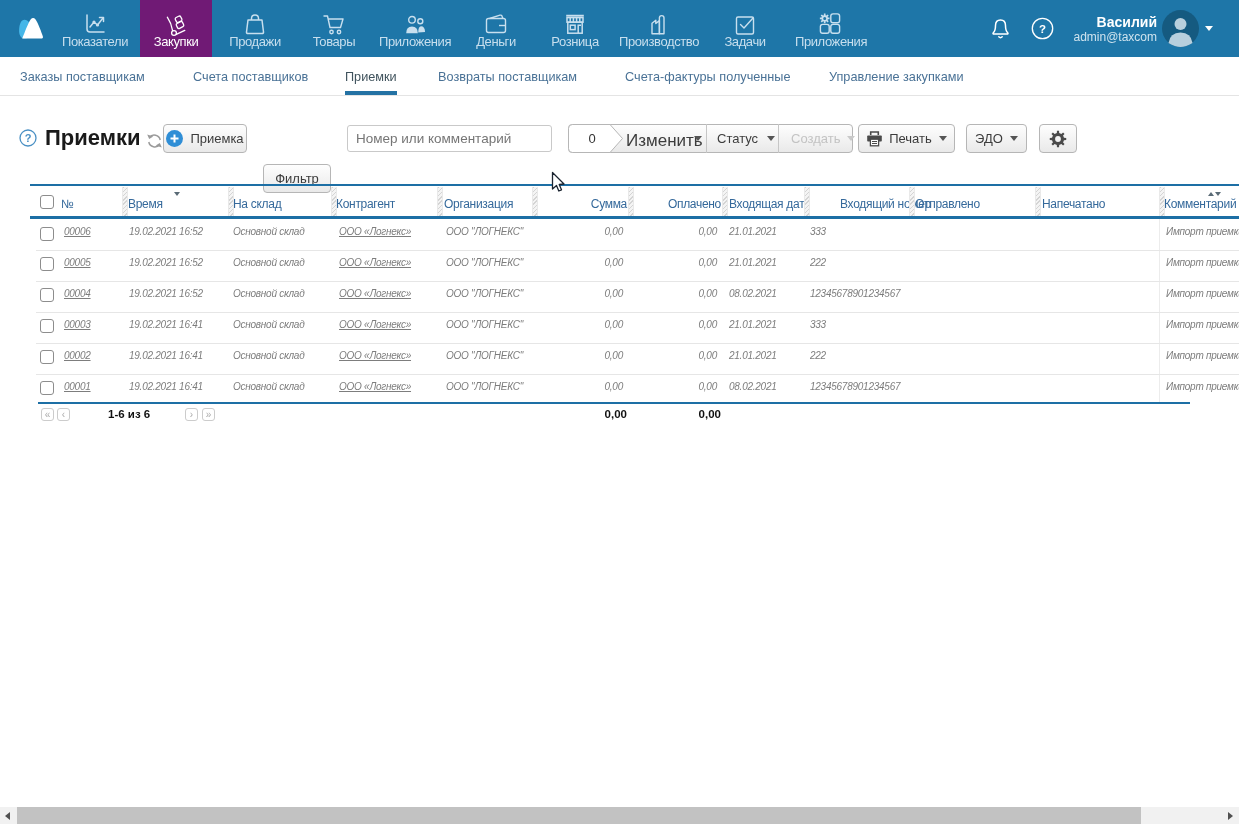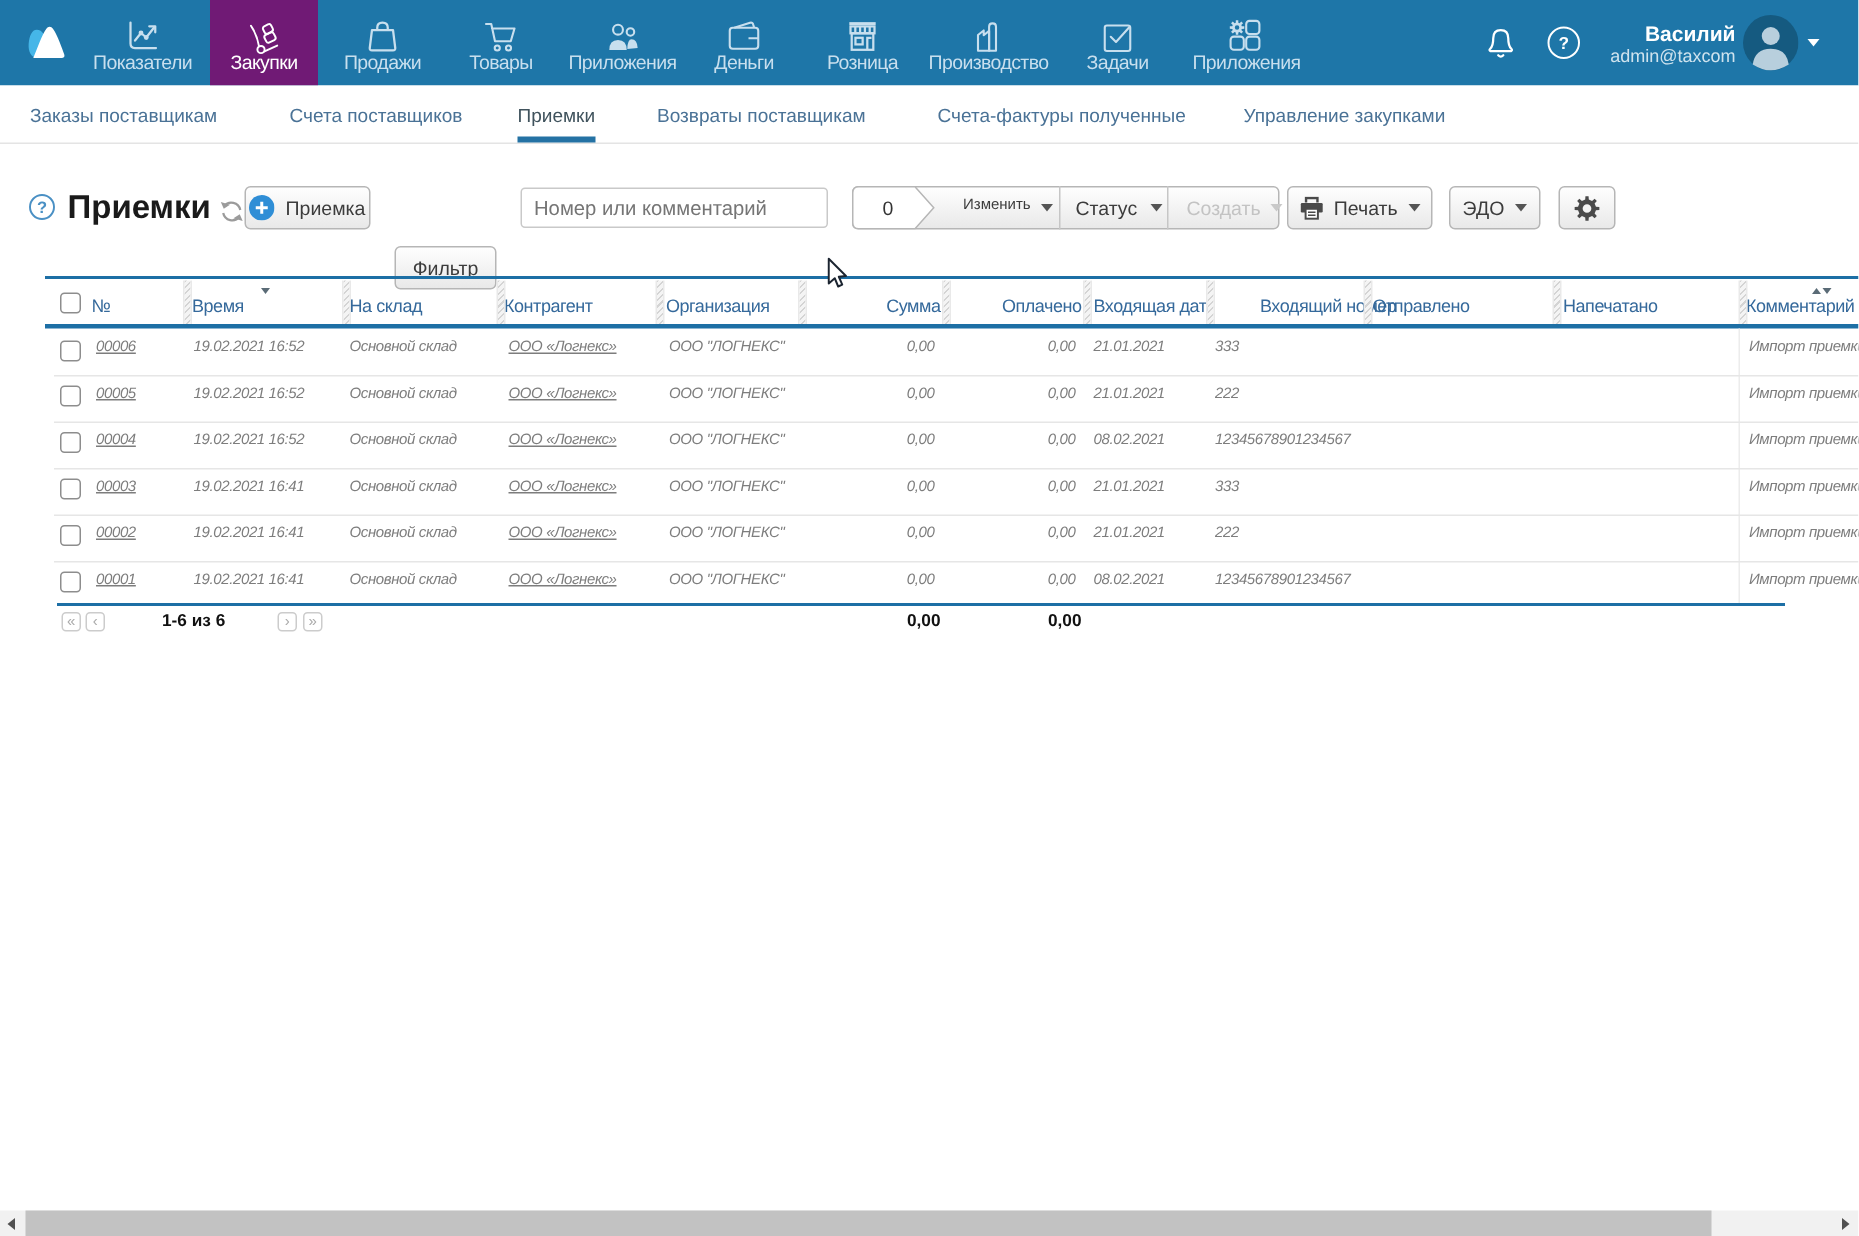--- a/index.html
+++ b/index.html
@@ -179,21 +179,21 @@
   Приемка
 </div>
 <div class="btn" style="left:263px;width:68px;margin-top:40px;">Фильтр</div>
 <input class="abs" style="left: 347px; top: 125px; width: 205px; height: 27px; border: 1px solid rgb(201, 201, 201); border-radius: 3px; padding: 0px 8px; font-size: 13.5px; font-family: &quot;Liberation Sans&quot;, sans-serif; color: rgb(68, 68, 68);" placeholder="Номер или комментарий">
 
 <div class="btn" style="left:568px;width:285px;justify-content:flex-start;padding:0;"></div>
 <svg class="abs" style="left:568px;top:124px" width="56" height="29" viewBox="0 0 56 29">
   <path d="M0.5 4.5 Q0.5 0.5 4.5 0.5 H42 L54.5 14.5 L42 28.5 H4.5 Q0.5 28.5 0.5 24.5 Z" fill="#fff" stroke="#b6b6b6"></path>
 </svg>
 <div class="abs" style="left:568px;top:131px;width:48px;text-align:center;font-size:13px;color:#333;">0</div>
-<div class="abs" style="left:642px;top:131px;font-size:10px;color:#3c3c3c;">Изменить</div>
+<div class="abs" style="left:626px;top:131px;font-size:17px;color:#3c3c3c;">Изменить</div>
 <div class="caret abs" style="left:687px;top:136px;"></div>
 <div class="abs" style="left:706px;top:124px;width:1px;height:29px;background:#c6c6c6;"></div>
 <div class="abs" style="left:717px;top:131px;font-size:13px;color:#3c3c3c;">Статус</div>
 <div class="caret abs" style="left:760px;top:136px;"></div>
 <div class="abs" style="left:778px;top:124px;width:1px;height:29px;background:#c6c6c6;"></div>
 <div class="abs" style="left:791px;top:131px;font-size:13px;color:#c3c3c3;">Создать</div>
 <div class="caret dis abs" style="left:840px;top:136px;"></div>
 
 <div class="btn" style="left:858px;width:97px;">
   <svg width="17" height="16" viewBox="0 0 17 16" style="margin-right:6px;" fill="none" stroke="#4a4a4a">

